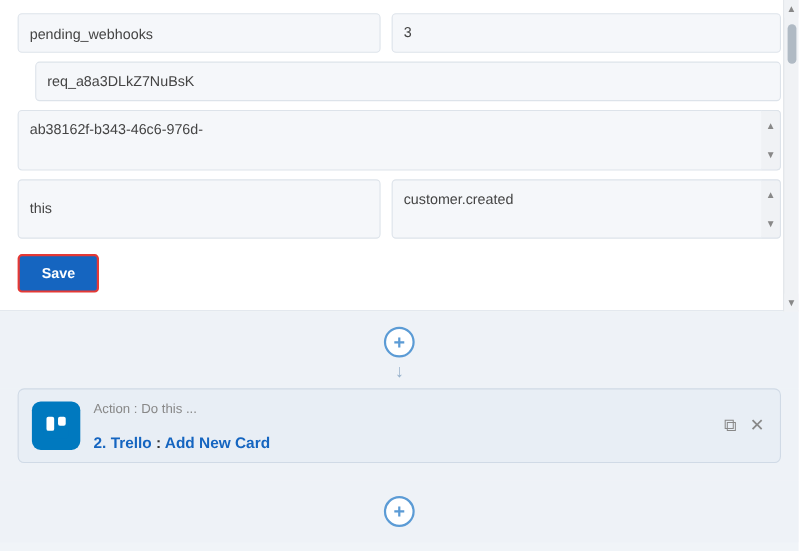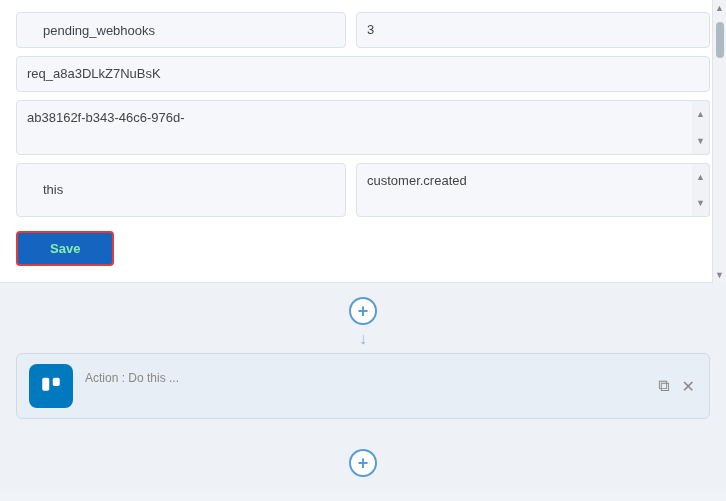--- a/index.html
+++ b/index.html
@@ -24,21 +24,21 @@
       align-items: stretch;
       margin-bottom: 8px;
       gap: 10px;
     }
 
     .field-left {
       flex: 0 0 330px;
       background: #f5f7fa;
       border: 1px solid #dde3ea;
       border-radius: 4px;
-      padding: 8px 26px;
+      padding: 8px 10px;
       color: #444;
       font-size: 13px;
       display: flex;
       align-items: center;
     }
 
     .field-right-wrapper {
       flex: 1;
       position: relative;
       display: flex;
@@ -85,24 +85,24 @@
       justify-content: center;
       color: #888;
       font-size: 9px;
       cursor: pointer;
       border: none;
       background: transparent;
     }
 
     .save-btn {
       background: #1565c0;
-      color: #86efac;
+      color: #ffffff;
       border: 2px solid #e53935;
       border-radius: 4px;
-      padding: 8px 32px;
+      padding: 8px 20px;
       font-size: 13px;
       font-weight: bold;
       cursor: pointer;
       margin-top: 6px;
       outline: none;
     }
 
     .middle-connector {
       display: flex;
       flex-direction: column;
@@ -269,21 +269,21 @@
     
     <div id="fields-container">
         <div class="field-row">
           <div class="field-left">pending_webhooks</div>
           <div class="field-right-wrapper">
             <input type="text" class="field-right" value="3" style="border-radius: 4px;">
           </div>
         </div>
         <div class="field-row">
           <div class="field-right-wrapper">
-            <input type="text" class="field-right" value="req_a8a3DLkZ7NuBsK" style="border-radius: 4px;">
+            <input type="text" class="field-right" value="req_a8a3DLkZ7NuBsK" style="border-radius: 4px; margin-left: 16px;">
           </div>
         </div>
         <div class="field-row">
           <div class="field-right-wrapper">
             <textarea class="field-right multiline" style="">ab38162f-b343-46c6-976d-</textarea>
             <div class="scrollbar-arrows">
               <button class="scrollbar-arrow">▲</button>
               <button class="scrollbar-arrow">▼</button>
             </div>
           </div>
@@ -321,20 +321,24 @@
   <div class="action-card">
     <div class="action-icon">
       <svg class="trello-icon" viewBox="0 0 24 24" xmlns="http://www.w3.org/2000/svg">
         <rect x="2" y="2" width="20" height="20" rx="3" fill="#0079bf"></rect>
         <rect x="4.5" y="5" width="6" height="11" rx="1.5" fill="white"></rect>
         <rect x="13.5" y="5" width="6" height="7" rx="1.5" fill="white"></rect>
       </svg>
     </div>
     <div class="action-text">
       <div class="action-label">Action : Do this ...</div>
+      <div class="action-title">
+        <span>2.</span>
+        <span style="color:#1565c0">Trello</span><span style="color:#333"> : </span><span style="color:#1565c0">Add New Card</span>
+      </div>
     </div>
     <div class="action-controls">
       <button class="action-control-btn">⧉</button>
       <button class="action-control-btn">✕</button>
     </div>
   </div>
 </div>
 
 <div class="bottom-connector">
   <button class="plus-btn">+</button>

